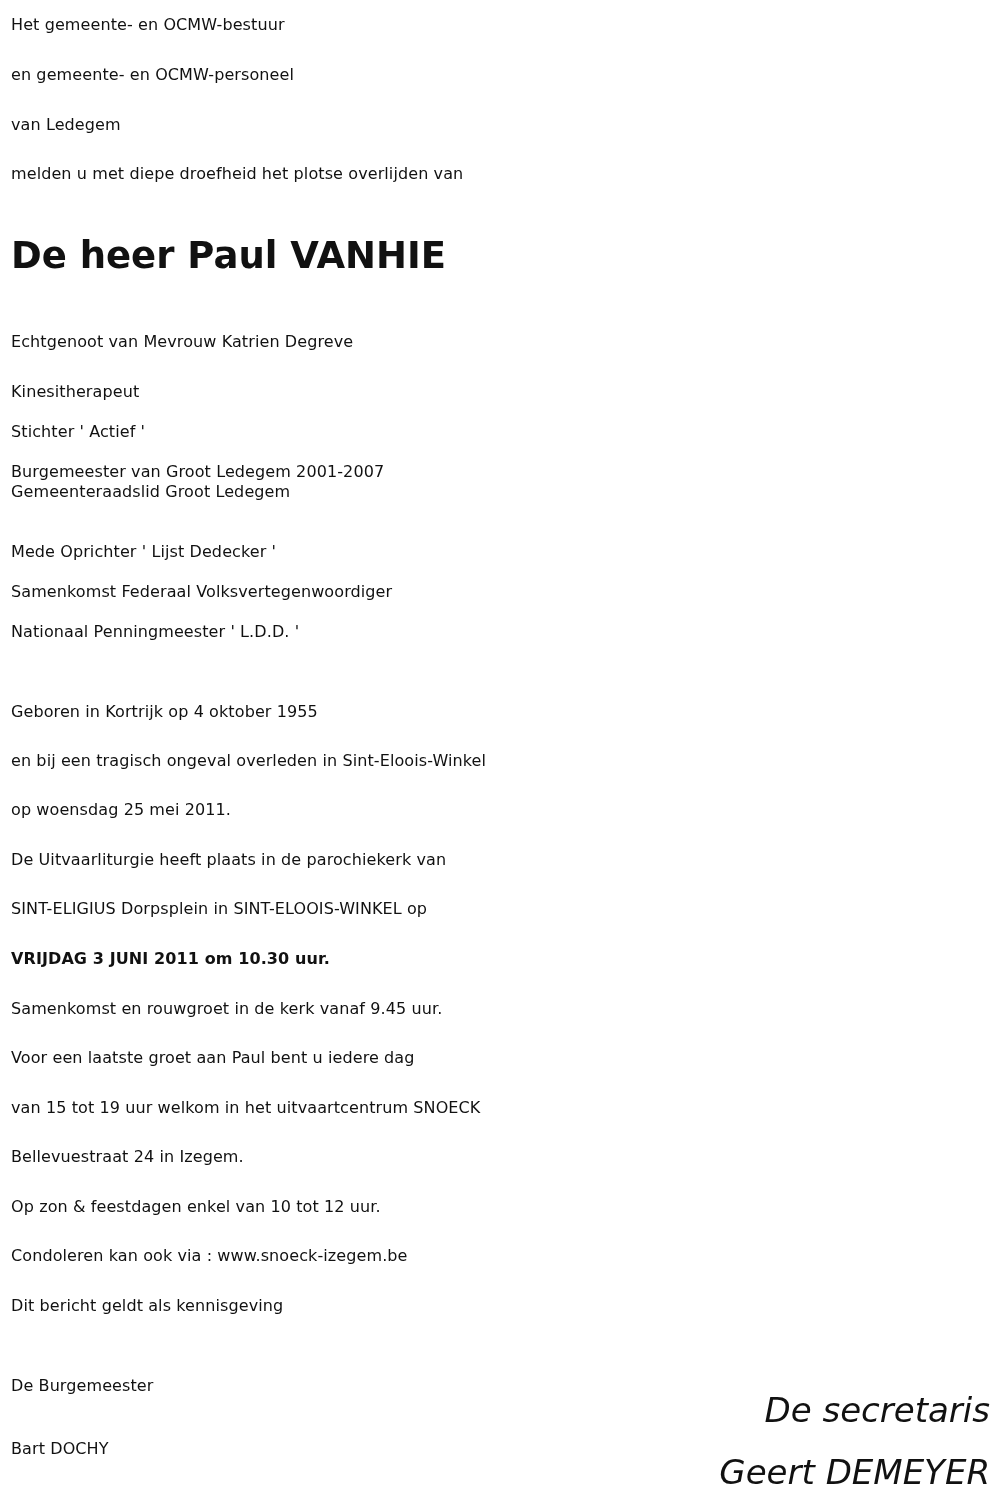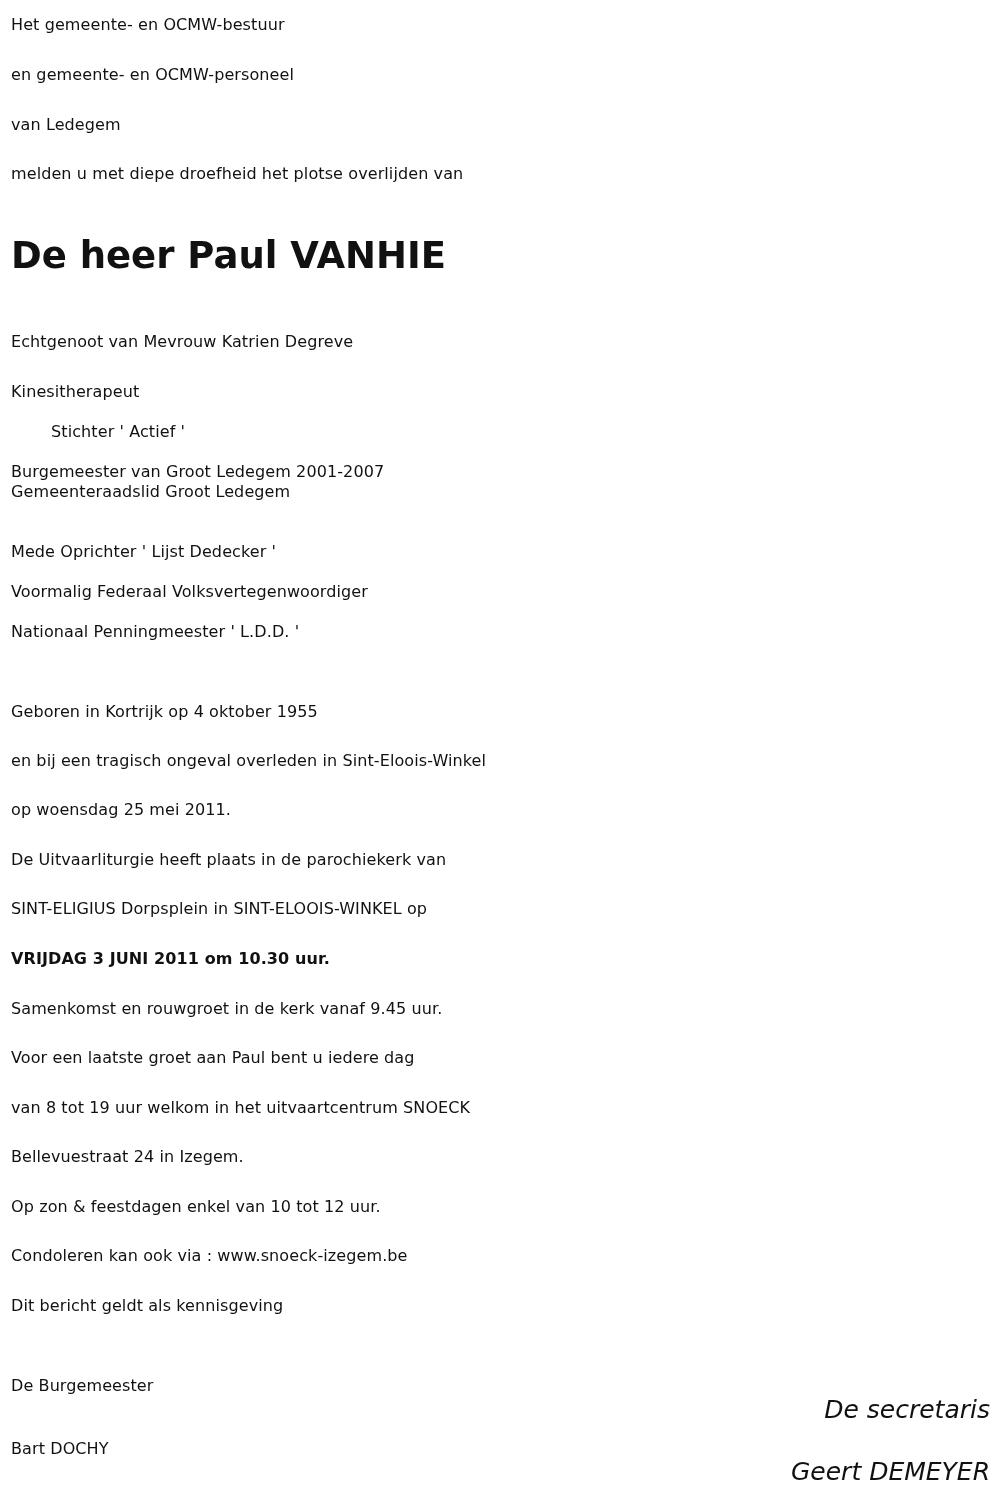--- a/index.html
+++ b/index.html
@@ -29,21 +29,21 @@
       top: 236px;
       font-size: 37px;
       line-height: 40px;
       font-weight: bold;
       white-space: nowrap;
     }
     .bold { font-weight: bold; }
     .right {
       position: absolute;
       right: 10px;
-      font-size: 25px;
+      font-size: 34px;
       line-height: 30px;
       font-style: italic;
       white-space: nowrap;
       text-align: right;
     }
   </style>
 </head>
 <body>
 
 <div>
@@ -54,38 +54,38 @@
     <div class="line" style="top:110px;">van Ledegem</div>
     <div class="line" style="top:159px;">melden u met diepe droefheid het plotse overlijden van</div>
   </div>
 
   <div class="title">De heer Paul VANHIE</div>
 
   <div class="line" style="top:327px;">Echtgenoot van Mevrouw Katrien Degreve</div>
 
   <div>
     <div class="line" style="top:377px;">Kinesitherapeut</div>
-    <div class="line" style="top:417px;margin-left:40px;">Stichter ' Actief '</div>
+    <div class="line" style="top:417px;">Stichter ' Actief '</div>
     <div class="line" style="top:457px;">Burgemeester van Groot Ledegem 2001-2007</div>
     <div class="line" style="top:477px;">Gemeenteraadslid Groot Ledegem</div>
     <div class="line" style="top:537px;">Mede Oprichter ' Lijst Dedecker '</div>
-    <div class="line" style="top:577px;">Voormalig Federaal Volksvertegenwoordiger</div>
+    <div class="line" style="top:577px;">Samenkomst Federaal Volksvertegenwoordiger</div>
     <div class="line" style="top:617px;">Nationaal Penningmeester ' L.D.D. '</div>
   </div>
 
   <div>
     <div class="line" style="top:697px;">Geboren in Kortrijk op 4 oktober 1955</div>
     <div class="line" style="top:746px;">en bij een tragisch ongeval overleden in Sint-Eloois-Winkel</div>
     <div class="line" style="top:795px;">op woensdag 25 mei 2011.</div>
     <div class="line" style="top:845px;">De Uitvaarliturgie heeft plaats in de parochiekerk van</div>
     <div class="line" style="top:894px;">SINT-ELIGIUS Dorpsplein in SINT-ELOOIS-WINKEL op</div>
     <div class="line bold" style="top:944px;">VRIJDAG 3 JUNI 2011 om 10.30 uur.</div>
     <div class="line" style="top:994px;text-align:right;">Samenkomst en rouwgroet in de kerk vanaf 9.45 uur.</div>
     <div class="line" style="top:1043px;">Voor een laatste groet aan Paul bent u iedere dag</div>
-    <div class="line" style="top:1093px;">van 8 tot 19 uur welkom in het uitvaartcentrum SNOECK</div>
+    <div class="line" style="top:1093px;">van 15 tot 19 uur welkom in het uitvaartcentrum SNOECK</div>
     <div class="line" style="top:1142px;">Bellevuestraat 24 in Izegem.</div>
     <div class="line" style="top:1192px;">Op zon &amp; feestdagen enkel van 10 tot 12 uur.</div>
     <div class="line" style="top:1241px;">Condoleren kan ook via : www.snoeck-izegem.be</div>
     <div class="line" style="top:1291px;">Dit bericht geldt als kennisgeving</div>
   </div>
 
   <div>
     <div class="line" style="top:1371px;">De Burgemeester</div>
     <div class="line" style="top:1434px;">Bart DOCHY</div>
     <div class="right" style="top:1395px;">De secretaris</div>

